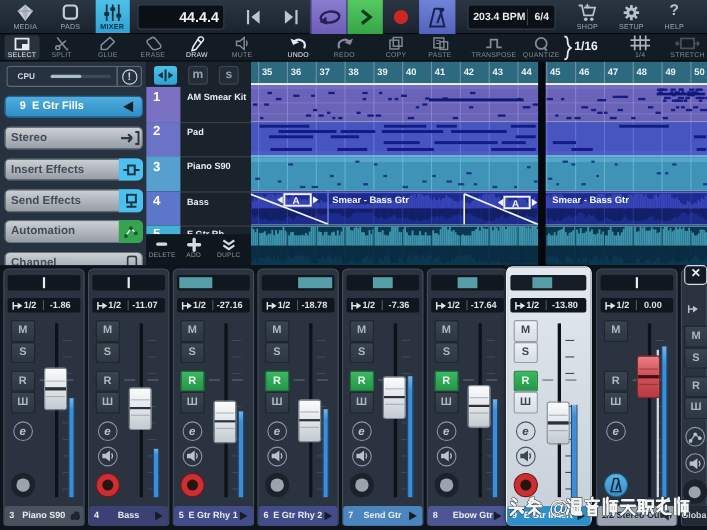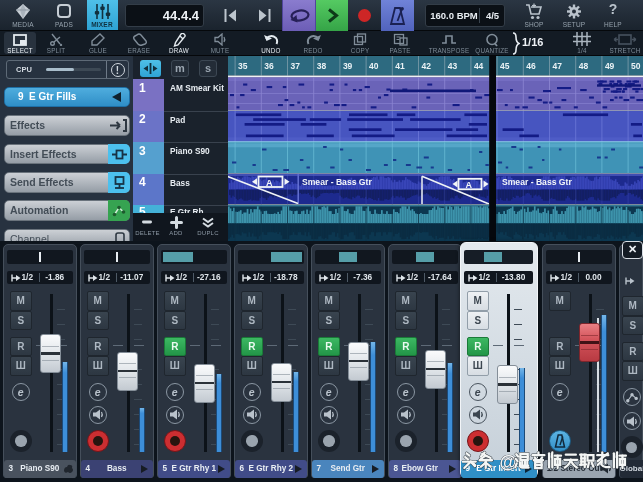--- a/index.html
+++ b/index.html
@@ -54,23 +54,23 @@
     <path d="M5 2.5 L12.5 8.5 L5 14.5" fill="none" stroke="#0d3a18" stroke-width="3" stroke-linejoin="miter"></path>
   </svg>
 <div style="position:absolute;left:358px;top:9px;width:13px;height:13px;border-radius:50%;background:#ce2626"></div>
 <div style="position:absolute;left:381px;top:0;width:33px;height:31px;background:linear-gradient(#7083d8,#5163bd)"></div>
 <svg class="ic" style="left:388px;top:6px" width="19" height="20" viewBox="0 0 19 20">
 <path d="M7 2 H12 L16 18 H3 Z" fill="none" stroke="#1a2152" stroke-width="1.8"></path>
 <line x1="9.5" y1="15" x2="14" y2="3" stroke="#1a2152" stroke-width="1.8"></line>
 <circle cx="14.2" cy="2.8" r="1.7" fill="#1a2152"></circle>
   </svg>
 <div style="position:absolute;left:425px;top:4px;width:80px;height:23px;background:#0b1016;border-radius:3px;border:1px solid #333d48"></div>
-<div style="position:absolute;left:428px;top:4px;width:52px;height:23px;color:#e8edf2;font-size:9.5px;font-weight:bold;text-align:center;line-height:23px">160.0 BPM</div>
+<div style="position:absolute;left:428px;top:4px;width:52px;height:23px;color:#e8edf2;font-size:9.5px;font-weight:bold;text-align:center;line-height:23px">203.4 BPM</div>
 <div style="position:absolute;left:479px;top:8px;width:1px;height:15px;background:#39434e"></div>
-<div style="position:absolute;left:480px;top:4px;width:25px;height:23px;color:#e8edf2;font-size:9.5px;font-weight:bold;text-align:center;line-height:23px">4/5</div>
+<div style="position:absolute;left:480px;top:4px;width:25px;height:23px;color:#e8edf2;font-size:9.5px;font-weight:bold;text-align:center;line-height:23px">6/4</div>
 <svg class="ic" style="left:524px;top:3px" width="20" height="17" viewBox="0 0 20 17">
 <g stroke="#b9c2cb" stroke-width="1.6" fill="none">
       <path d="M2 2 h3 l2 9 h8 l2 -7 h-10"></path>
     </g>
 <circle cx="8.5" cy="14.5" r="1.6" fill="#b9c2cb"></circle>
     <circle cx="14" cy="14.5" r="1.6" fill="#b9c2cb"></circle>
 <g stroke="#b9c2cb" stroke-width="1.2">
       <line x1="10" y1="0.5" x2="10" y2="4.5"></line>
       <line x1="8" y1="2.5" x2="12" y2="2.5"></line>
     </g>
@@ -179,21 +179,21 @@
 <div style="position:absolute;left:46px;top:67.5px;width:55px;height:3.5px;background:#3d4955;border-radius:2px"></div>
 <div style="position:absolute;left:46px;top:67.5px;width:28px;height:3.5px;background:#a9bdcb;border-radius:2px"></div>
 <div style="position:absolute;left:106px;top:61px;width:1px;height:17px;background:#6e7a88"></div>
 <div style="position:absolute;left:110.5px;top:62.5px;width:14px;height:14px;border:1.5px solid #d0d7de;border-radius:50%;color:#d0d7de;font-size:10px;font-weight:bold;text-align:center;line-height:13px">!</div>
 <div style="position:absolute;left:4px;top:86.8px;width:126px;height:20.5px;background:linear-gradient(#4fadde,#2f8ec6);border-radius:5px;border:1px solid #1e6fa5"></div>
 <div style="position:absolute;left:18px;top:86.8px;width:100px;height:20.5px;color:#fff;font-size:10px;font-weight:bold;line-height:20.5px">9&nbsp; E Gtr Fills</div>
 <svg class="ic" style="left:111px;top:92.3px" width="11" height="10" viewBox="0 0 11 10">
     <path d="M10 0 L10 10 L1 5 Z" fill="#10212e"></path>
   </svg>
 <div style="position:absolute;left:4px;top:115.2px;width:126px;height:20.5px;background:linear-gradient(#ccd0d5,#959da6);border-radius:5px;border:1px solid #6a737c;overflow:hidden"></div>
-<div style="position:absolute;left:10px;top:115.2px;width:95px;height:20.5px;color:#434d57;font-size:10.5px;font-weight:bold;line-height:20.5px">Effects</div>
+<div style="position:absolute;left:10px;top:115.2px;width:95px;height:20.5px;color:#434d57;font-size:10.5px;font-weight:bold;line-height:20.5px">Stereo</div>
 <svg class="ic" style="left:109px;top:119.2px" width="18" height="13" viewBox="0 0 18 13">
     <path d="M14 1 H17 V12 H14 M1 6.5 H11 M11 6.5 L7.5 3 M11 6.5 L7.5 10" fill="none" stroke="#2e3842" stroke-width="2"></path>
   </svg>
 <div style="position:absolute;left:4px;top:143.6px;width:126px;height:20.5px;background:linear-gradient(#ccd0d5,#959da6);border-radius:5px;border:1px solid #6a737c;overflow:hidden"></div>
 <div style="position:absolute;left:108px;top:143.6px;width:22px;height:20.5px;background:#4cc0ee;border-radius:0 5px 5px 0"></div>
 <div style="position:absolute;left:10px;top:143.6px;width:95px;height:20.5px;color:#434d57;font-size:10.5px;font-weight:bold;line-height:20.5px">Insert Effects</div>
 <svg class="ic" style="left:112px;top:148.6px" width="15" height="11" viewBox="0 0 15 11">
     <path d="M0 5.5 H4.5 M10.5 5.5 H15" stroke="#173346" stroke-width="1.8"></path>
     <rect x="4.5" y="1.5" width="6" height="8" fill="none" stroke="#173346" stroke-width="1.8"></rect>
   </svg>
@@ -208,21 +208,21 @@
 <div style="position:absolute;left:4px;top:200.4px;width:126px;height:20.5px;background:linear-gradient(#ccd0d5,#959da6);border-radius:5px;border:1px solid #6a737c;overflow:hidden"></div>
 <div style="position:absolute;left:108px;top:200.4px;width:22px;height:20.5px;background:#36a351;border-radius:0 5px 5px 0"></div>
 <div style="position:absolute;left:10px;top:200.4px;width:95px;height:20.5px;color:#434d57;font-size:10.5px;font-weight:bold;line-height:20.5px">Automation</div>
 <svg class="ic" style="left:112px;top:204.4px" width="14" height="13" viewBox="0 0 14 13">
     <path d="M2.5 10.5 L7 3.5 L11.5 8" fill="none" stroke="#d7f0dc" stroke-width="1.4"></path>
     <circle cx="2.5" cy="10.5" r="1.8" fill="#1e5a2e"></circle>
     <circle cx="7" cy="3.5" r="1.8" fill="#1e5a2e"></circle>
     <circle cx="11.5" cy="8" r="1.8" fill="#1e5a2e"></circle>
   </svg>
 <div style="position:absolute;left:4px;top:228.8px;width:126px;height:20.5px;background:linear-gradient(#ccd0d5,#959da6);border-radius:5px;border:1px solid #6a737c;overflow:hidden"></div>
-<div style="position:absolute;left:10px;top:228.8px;width:95px;height:20.5px;color:#434d57;font-size:10.5px;font-weight:normal;line-height:20.5px">Channel</div>
+<div style="position:absolute;left:10px;top:228.8px;width:95px;height:20.5px;color:#434d57;font-size:10.5px;font-weight:bold;line-height:20.5px">Channel</div>
 <svg class="ic" style="left:115px;top:231.8px" width="10" height="15" viewBox="0 0 10 15">
     <rect x="1" y="1" width="8" height="13" rx="2" fill="none" stroke="#2e3842" stroke-width="1.6"></rect>
     <line x1="3" y1="11" x2="7" y2="11" stroke="#2e3842" stroke-width="1.4"></line>
   </svg>
 <div style="position:absolute;left:133px;top:56px;width:95px;height:185px;background:#1a222c"></div>
 <div style="position:absolute;left:139.5px;top:59.5px;width:21px;height:17.5px;background:linear-gradient(#4fc0e8,#2ea3d4);border-radius:3px"></div>
 <svg class="ic" style="left:142.5px;top:62.5px" width="15" height="11" viewBox="0 0 15 11">
     <line x1="7.5" y1="0" x2="7.5" y2="11" stroke="#11303e" stroke-width="1.8"></line>
     <path d="M0.5 5.5 L5 2.5 V8.5 Z" fill="#11303e"></path>
     <path d="M14.5 5.5 L10 2.5 V8.5 Z" fill="#11303e"></path>
@@ -1804,21 +1804,21 @@
 <div style="position:absolute;left:441.5px;top:444px;width:8px;height:1px;background:#3e4a56"></div>
 <div style="position:absolute;left:421.0px;top:344.5px;width:10px;height:1.5px;background:#5e6a77"></div>
 <div style="position:absolute;left:441.5px;top:344.5px;width:10px;height:1.5px;background:#5e6a77"></div>
 <div style="position:absolute;left:446.5px;top:363px;width:6px;height:89px;background:linear-gradient(#74b6e8,#3d8ed8 12%,#3d8ed8);border-left:1px solid #1c4a78;border-right:1px solid #1c4a78"></div>
 <div style="position:absolute;left:424.5px;top:349.5px;width:21.5px;height:39px;background:linear-gradient(#fafbfc 0%,#e4e8ec 45%,#c3cad1 100%);border:1px solid #848e98;border-radius:3px"></div>
 <div style="position:absolute;left:426.0px;top:367.8px;width:18.5px;height:2.6px;background:#2a3138"></div>
 <div style="position:absolute;left:426.5px;top:361px;width:17.5px;height:1px;background:#848e98;opacity:.6"></div>
 <div style="position:absolute;left:426.5px;top:375px;width:17.5px;height:1px;background:#848e98;opacity:.6"></div>
 <div style="position:absolute;left:388.5px;top:460px;width:72.5px;height:17.5px;background:#4b5693;border-radius:3px;line-height:17.5px"></div>
 <div style="position:absolute;left:393.5px;top:460px;width:12px;height:17.5px;color:#e8edf2;font-size:8.2px;font-weight:bold;line-height:17.5px">8</div>
-<div style="position:absolute;left:401.5px;top:460px;width:46.5px;height:17.5px;color:#e8edf2;font-size:8.2px;font-weight:bold;line-height:17.5px;text-align:left;white-space:nowrap">Ebow Gtr</div>
+<div style="position:absolute;left:401.5px;top:460px;width:46.5px;height:17.5px;color:#e8edf2;font-size:8.2px;font-weight:bold;line-height:17.5px;text-align:right;white-space:nowrap">Ebow Gtr</div>
 <svg class="ic" style="left:62px;top:463px" width="12" height="12" viewBox="0 0 12 12">
     <path d="M2 8 Q2 4 5 4 Q6 1 8 2 Q11 2 10 5 Q12 7 10 9 Q8 11 6 9 Q3 11 2 8 Z" fill="#20262e"></path>
   </svg>
 <svg class="ic" style="left:139.5px;top:464px" width="9" height="10" viewBox="0 0 9 10">
     <path d="M1 1 L8 5 L1 9 Z" fill="#171c24"></path>
   </svg>
 <svg class="ic" style="left:216.5px;top:464px" width="9" height="10" viewBox="0 0 9 10">
     <path d="M1 1 L8 5 L1 9 Z" fill="#171c24"></path>
   </svg>
 <svg class="ic" style="left:293.5px;top:464px" width="9" height="10" viewBox="0 0 9 10">

